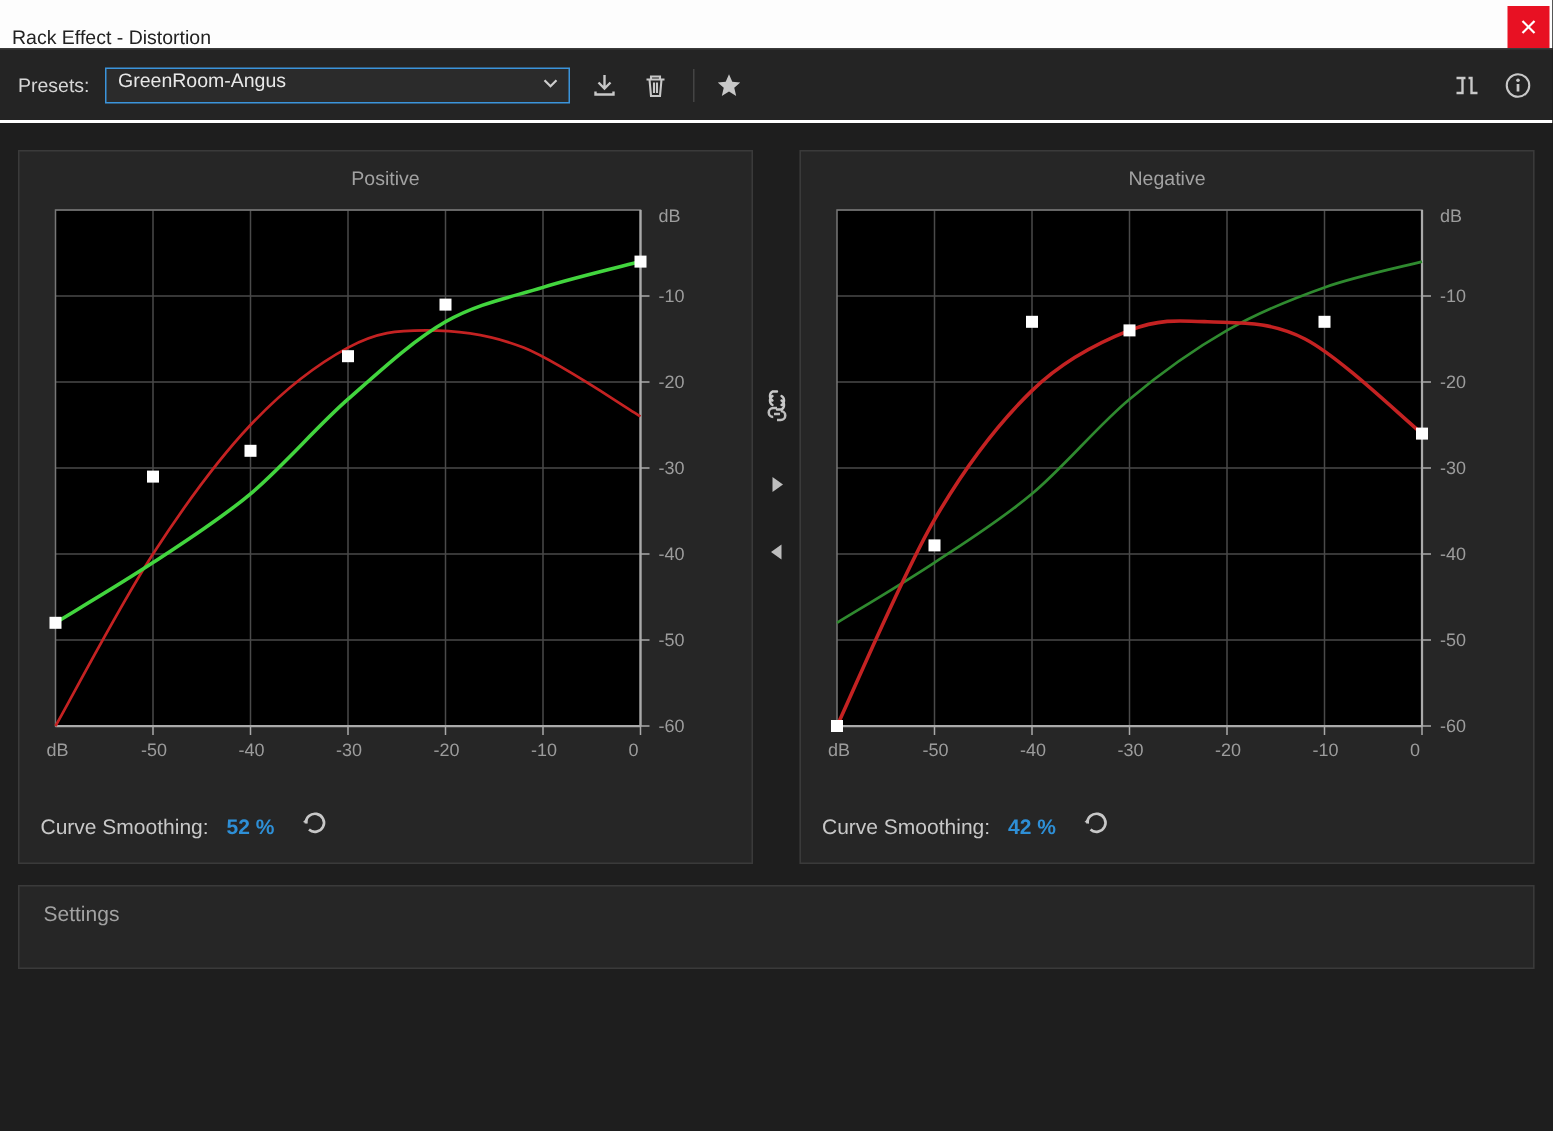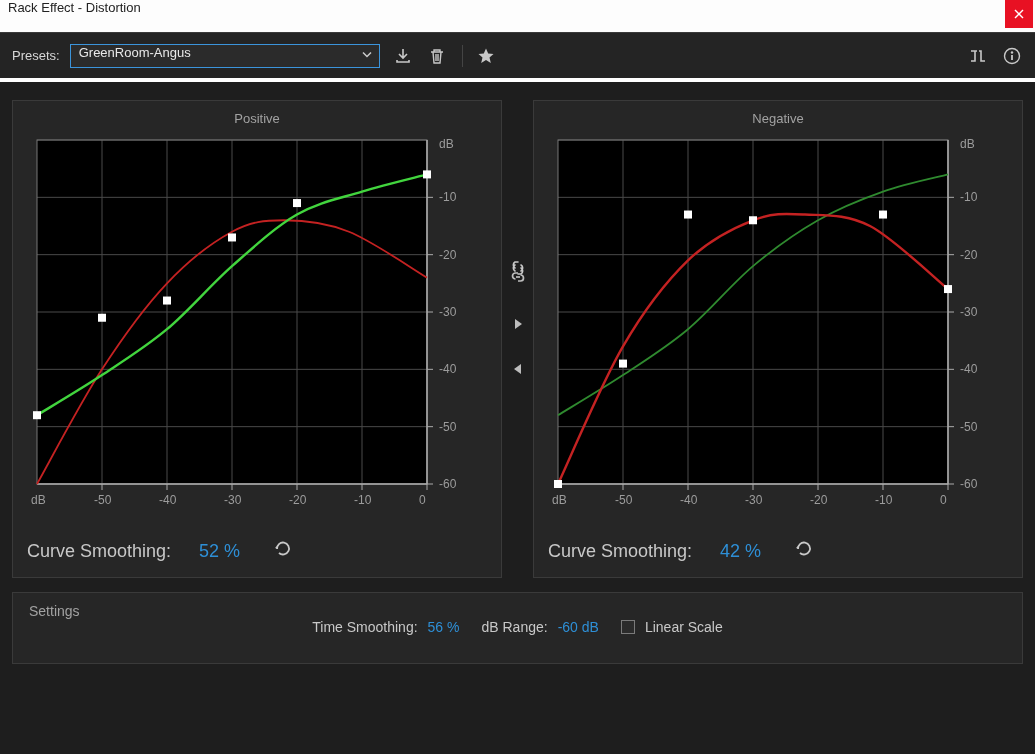--- a/index.html
+++ b/index.html
@@ -10,21 +10,21 @@
     font-size: 13px;
     width: 1035px;
     height: 754px;
     overflow: hidden;
   }
   .titlebar {
     height: 32px;
     background: #fdfdfd;
     color: #222;
     display: flex;
-    align-items: flex-start;
+    align-items: flex-end;
     padding-left: 8px;
     font-size: 13px;
   }
   .titlebar-spacer { flex: 1; }
   .titlebar-close {
     width: 28px;
     height: 28px;
     background: #e81123;
     color: #fff;
     display: flex;
@@ -35,21 +35,21 @@
   }
   .content {
     background: #1e1e1e;
     padding: 0;
   }
   .topbar {
     display: flex;
     align-items: center;
     padding: 12px;
     border-top: 1px solid #3a3a3a;
-    border-bottom: 4px solid #ffffff;
+    border-bottom: 2px solid #ffffff;
     background: #242424;
     height: 50px;
   }
   .topbar-label { margin-right: 10px; color: #d7d7d7; }
   .preset-select {
     flex: 0 0 310px;
     height: 24px;
     border: 1px solid #3b94db;
     background: #2b2b2b;
     color: #e8e8e8;
@@ -103,25 +103,25 @@
     position: relative;
     height: 390px;
   }
   .chart-svg {
     display: block;
   }
   .smoothing-row {
     display: flex;
     align-items: center;
     margin-top: 16px;
-    gap: 28px;
-    font-size: 18px;
+    gap: 12px;
+    font-size: 14px;
   }
   .smoothing-row .lbl { color: #c8c8c8; }
-  .smoothing-row .val { color: #2e8fd6; }
+  .smoothing-row .val { color: #2e8fd6; font-weight: bold; }
   .smoothing-row .reset {
     color: #c8c8c8;
     cursor: pointer;
     margin-left: 6px;
   }
 
   .middle-col {
     width: 40px;
     display: flex;
     flex-direction: column;
@@ -392,23 +392,15 @@
             <path d="M4 9 L1 8 L4 5 Z" fill="#c8c8c8"></path>
           </svg>
         </span>
       </div>
     </div>
 
   </div>
 
   <div class="settings-panel">
     <div class="settings-title">Settings</div>
-    <div class="settings-row">
-      <span class="lbl">Time Smoothing:</span>
-      <span class="val">56 %</span>
-      <span class="lbl">dB Range:</span>
-      <span class="val">-60 dB</span>
-      <span class="checkbox"></span>
-      <span class="lbl">Linear Scale</span>
-    </div>
   </div>
 
 </div>
 
 </body></html>

